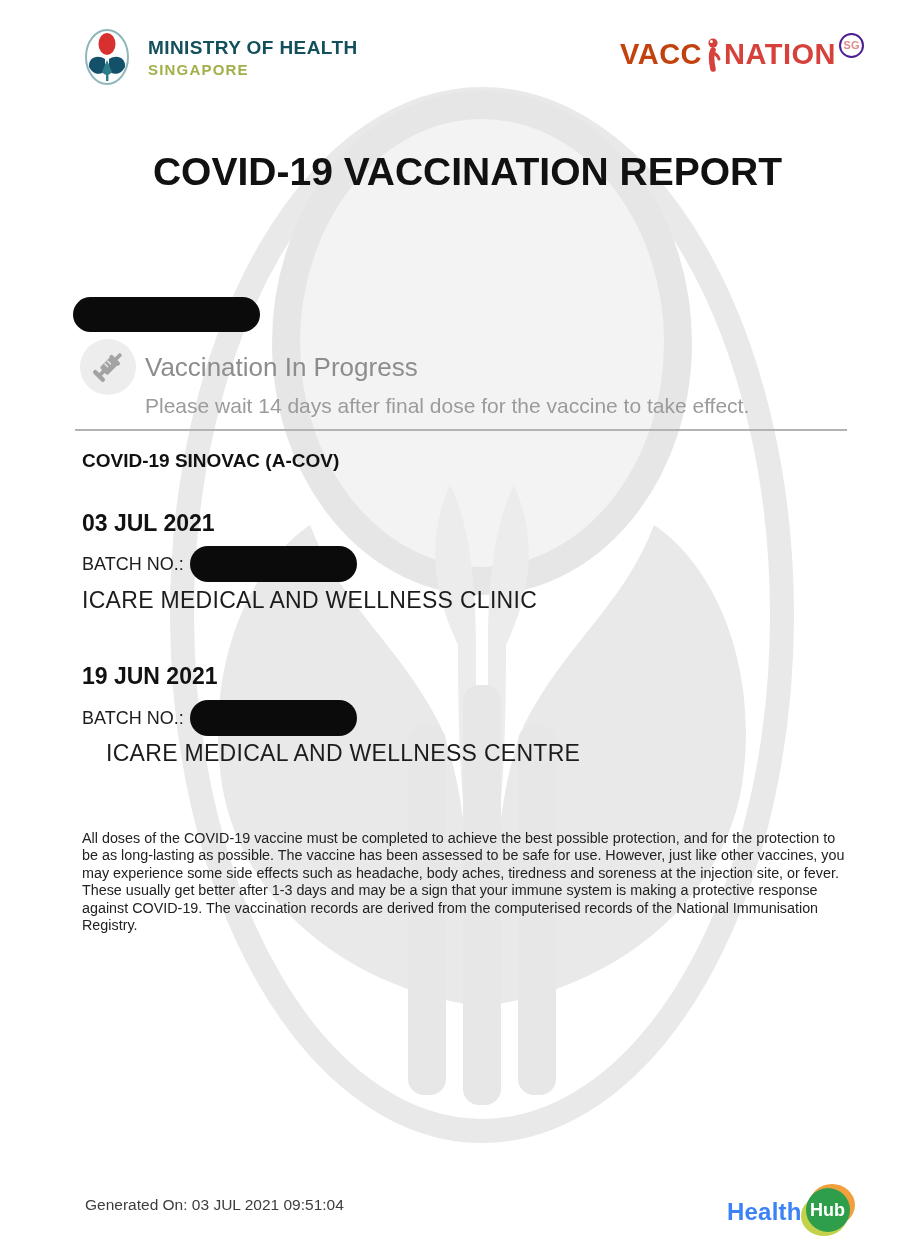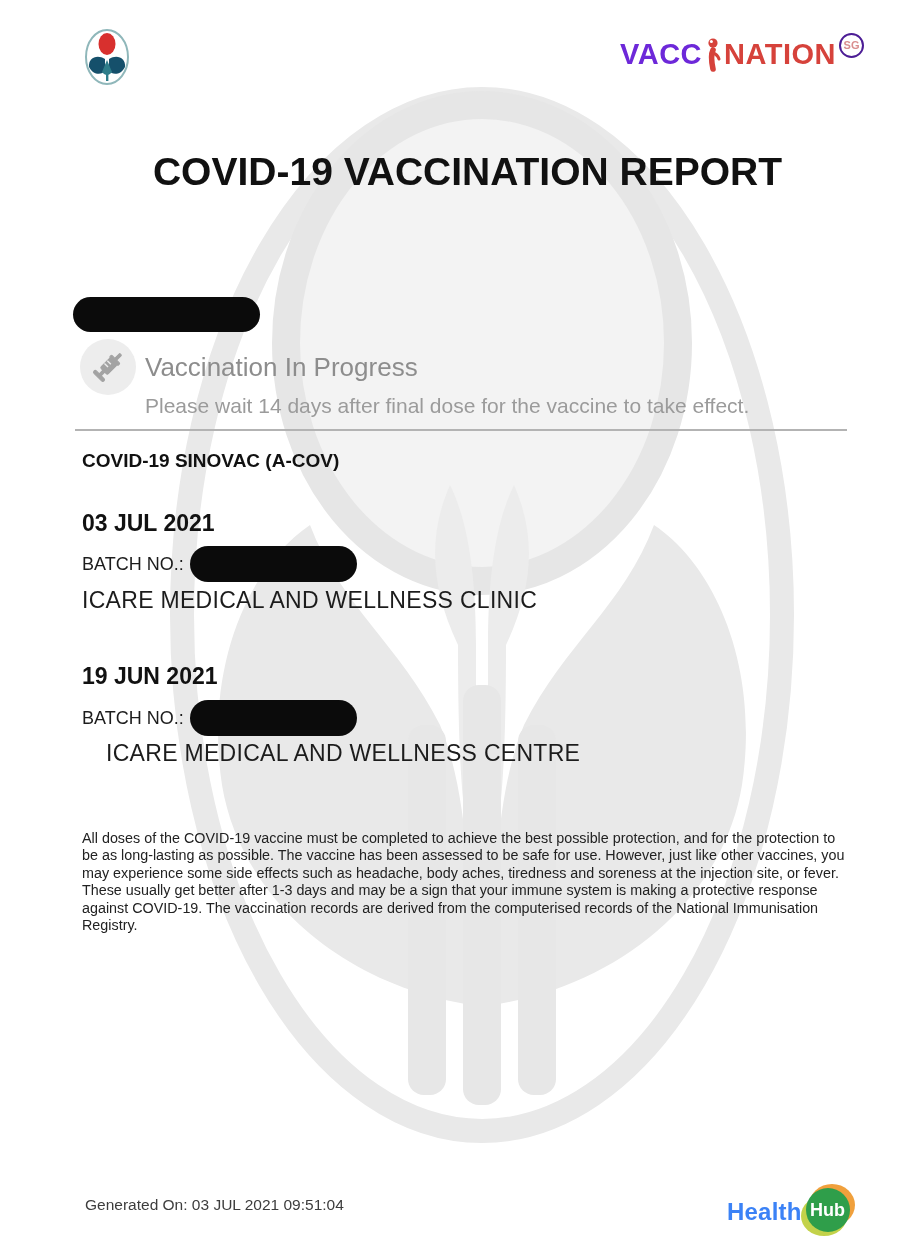--- a/index.html
+++ b/index.html
@@ -19,21 +19,21 @@
 
   .content { position:relative; z-index:1; }
 
   
   .moh-logo-wrap { left:76px; top:27px; display:flex; align-items:center; }
   .moh-text { margin-left:10px; }
   .moh-line1 { font-size:19px; font-weight:bold; color:#14505c; letter-spacing:0.4px; }
   .moh-line2 { font-size:15px; font-weight:bold; color:#a3af49; letter-spacing:1.2px; margin-top:2px; }
 
   .vaccsg-wrap { left:620px; top:36px; display:flex; align-items:center; }
-  .vacc-part1 { font-size:29px; font-weight:bold; color:#6d28d9; letter-spacing:0.5px; }
+  .vacc-part1 { font-size:29px; font-weight:bold; color:#c2410c; letter-spacing:0.5px; }
   .vacc-part2 { font-size:29px; font-weight:bold; color:#d6423b; letter-spacing:0.5px; }
   .vacc-figure { margin:0 1px; position:relative; top:1px; }
   .sg-badge {
     width:25px; height:25px; border:2px solid #4c1d95; border-radius:50%;
     color:#d98d8d; font-size:11px; font-weight:bold;
     display:flex; align-items:center; justify-content:center;
     margin-left:3px; position:relative; top:-9px;
   }
 
   
@@ -116,20 +116,24 @@
 
   <div class="abs moh-logo-wrap">
     <svg width="62" height="60" viewBox="0 0 62 60">
       <ellipse cx="31" cy="30" rx="21" ry="27" fill="#ffffff" stroke="#8fb7ba" stroke-width="2"></ellipse>
       <ellipse cx="31" cy="17" rx="8.5" ry="11" fill="#d8302e"></ellipse>
       <path d="M29 32 C21 27 12 31 13 40 C17 48 26 49 29 43 Z" fill="#15506b"></path>
       <path d="M33 32 C41 27 50 31 49 40 C45 48 36 49 33 43 Z" fill="#15506b"></path>
       <path d="M31 33 L26 45 C29 49 33 49 36 45 Z" fill="#2e7d8a"></path>
       <rect x="30" y="45" width="2.4" height="9" fill="#2e7d8a"></rect>
     </svg>
+    <div class="moh-text">
+      <div class="moh-line1">MINISTRY OF HEALTH</div>
+      <div class="moh-line2">SINGAPORE</div>
+    </div>
   </div>
 
   <div class="abs vaccsg-wrap">
     <span class="vacc-part1">VACC</span>
     <svg class="vacc-figure" width="20" height="36" viewBox="0 0 20 36">
       <circle cx="10" cy="6" r="4.6" fill="#d6423b"></circle>
       <circle cx="8.4" cy="4.4" r="1.5" fill="#ffffff"></circle>
       <path d="M10 13 C7.5 18 8.5 25 10 32" stroke="#d6423b" stroke-width="5.6" fill="none" stroke-linecap="round"></path>
       <path d="M10 16 C13 17 15 19 16 22" stroke="#d6423b" stroke-width="3" fill="none" stroke-linecap="round"></path>
     </svg>

